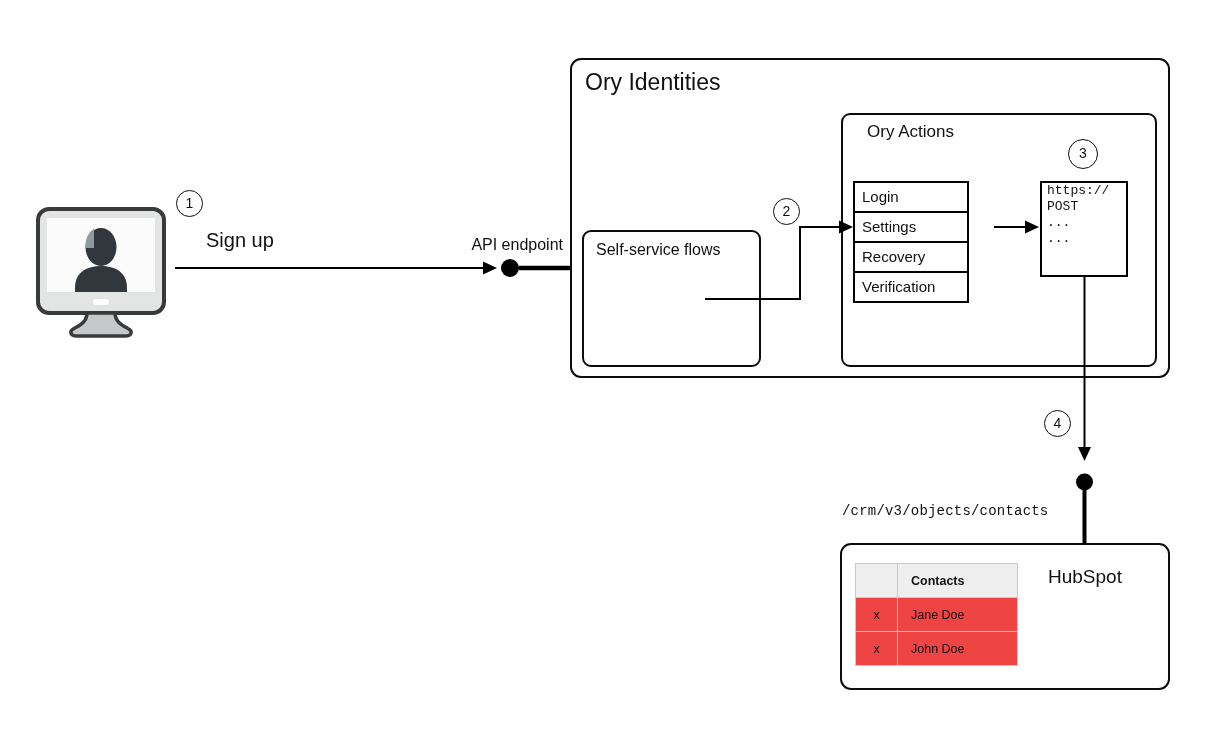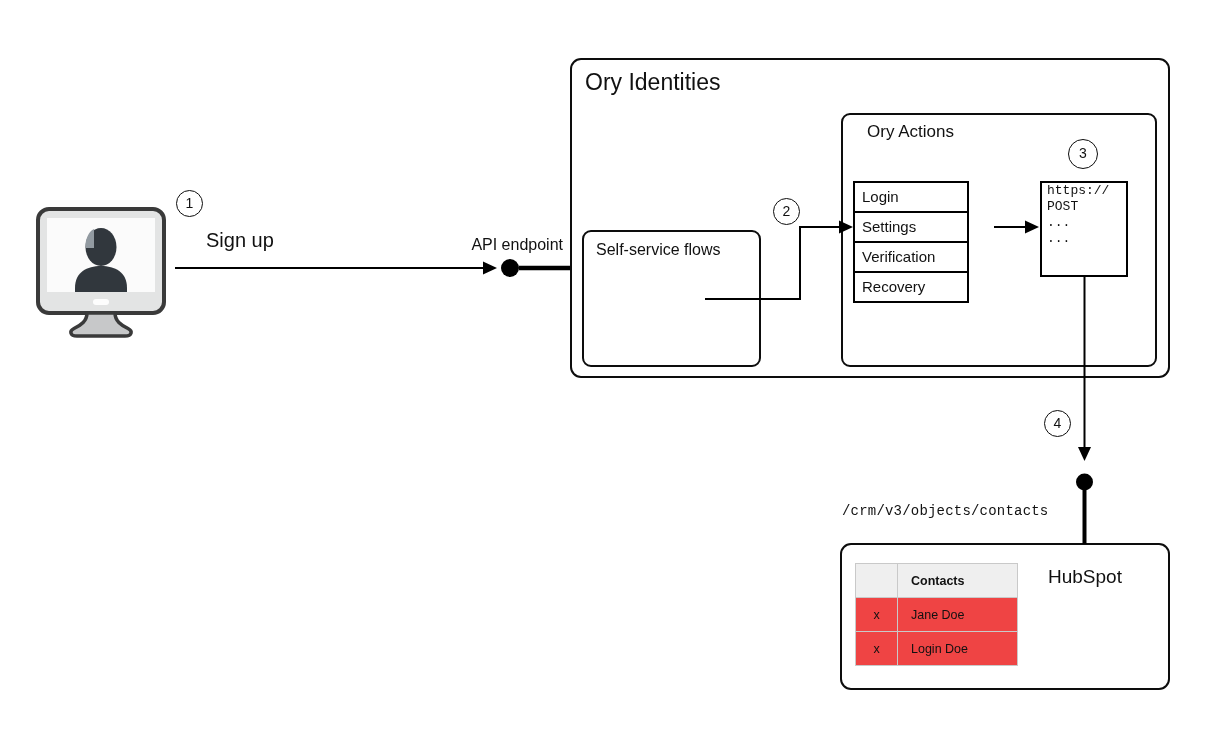--- a/index.html
+++ b/index.html
@@ -72,22 +72,22 @@
 <div class="label" style="left:1048px;top:566px;font-size:19px;font-weight:500;">HubSpot</div>
 
 <div class="step-circle" style="left:176px;top:190px;">1</div>
 <div class="step-circle" style="left:773px;top:198px;">2</div>
 <div class="step-circle" style="left:1068px;top:139px;width:30px;height:30px;line-height:27px;">3</div>
 <div class="step-circle" style="left:1044px;top:410px;">4</div>
 
 <div class="flow-list">
   <div class="flow-row">Login</div>
   <div class="flow-row">Settings</div>
+  <div class="flow-row">Recovery</div>
   <div class="flow-row">Verification</div>
-  <div class="flow-row">Recovery</div>
 </div>
 
 <div class="code-box">
   <div class="code-line">https://</div>
   <div class="code-line">POST</div>
   <div class="code-line">...</div>
   <div class="code-line">...</div>
 </div>
 
 <table class="contacts">
@@ -95,21 +95,21 @@
       <tr class="head">
     <td class="col-action"></td>
     <td class="col-name">Contacts</td>
   </tr>
   <tr>
     <td class="col-action">x</td>
     <td class="col-name">Jane Doe</td>
   </tr>
   <tr>
     <td class="col-action">x</td>
-    <td class="col-name">Login Doe</td>
+    <td class="col-name">John Doe</td>
   </tr>
 </tbody>
   </table>
 
 <svg class="overlay" width="1212" height="730" viewBox="0 0 1212 730">
 
   <line x1="175" y1="268" x2="484" y2="268" stroke="#000" stroke-width="2"></line>
   <polygon points="497,268 483,261.5 483,274.5" fill="#000"></polygon>
   <circle cx="510" cy="268" r="9" fill="#000"></circle>
   <line x1="519" y1="268" x2="570" y2="268" stroke="#000" stroke-width="4.5"></line>

